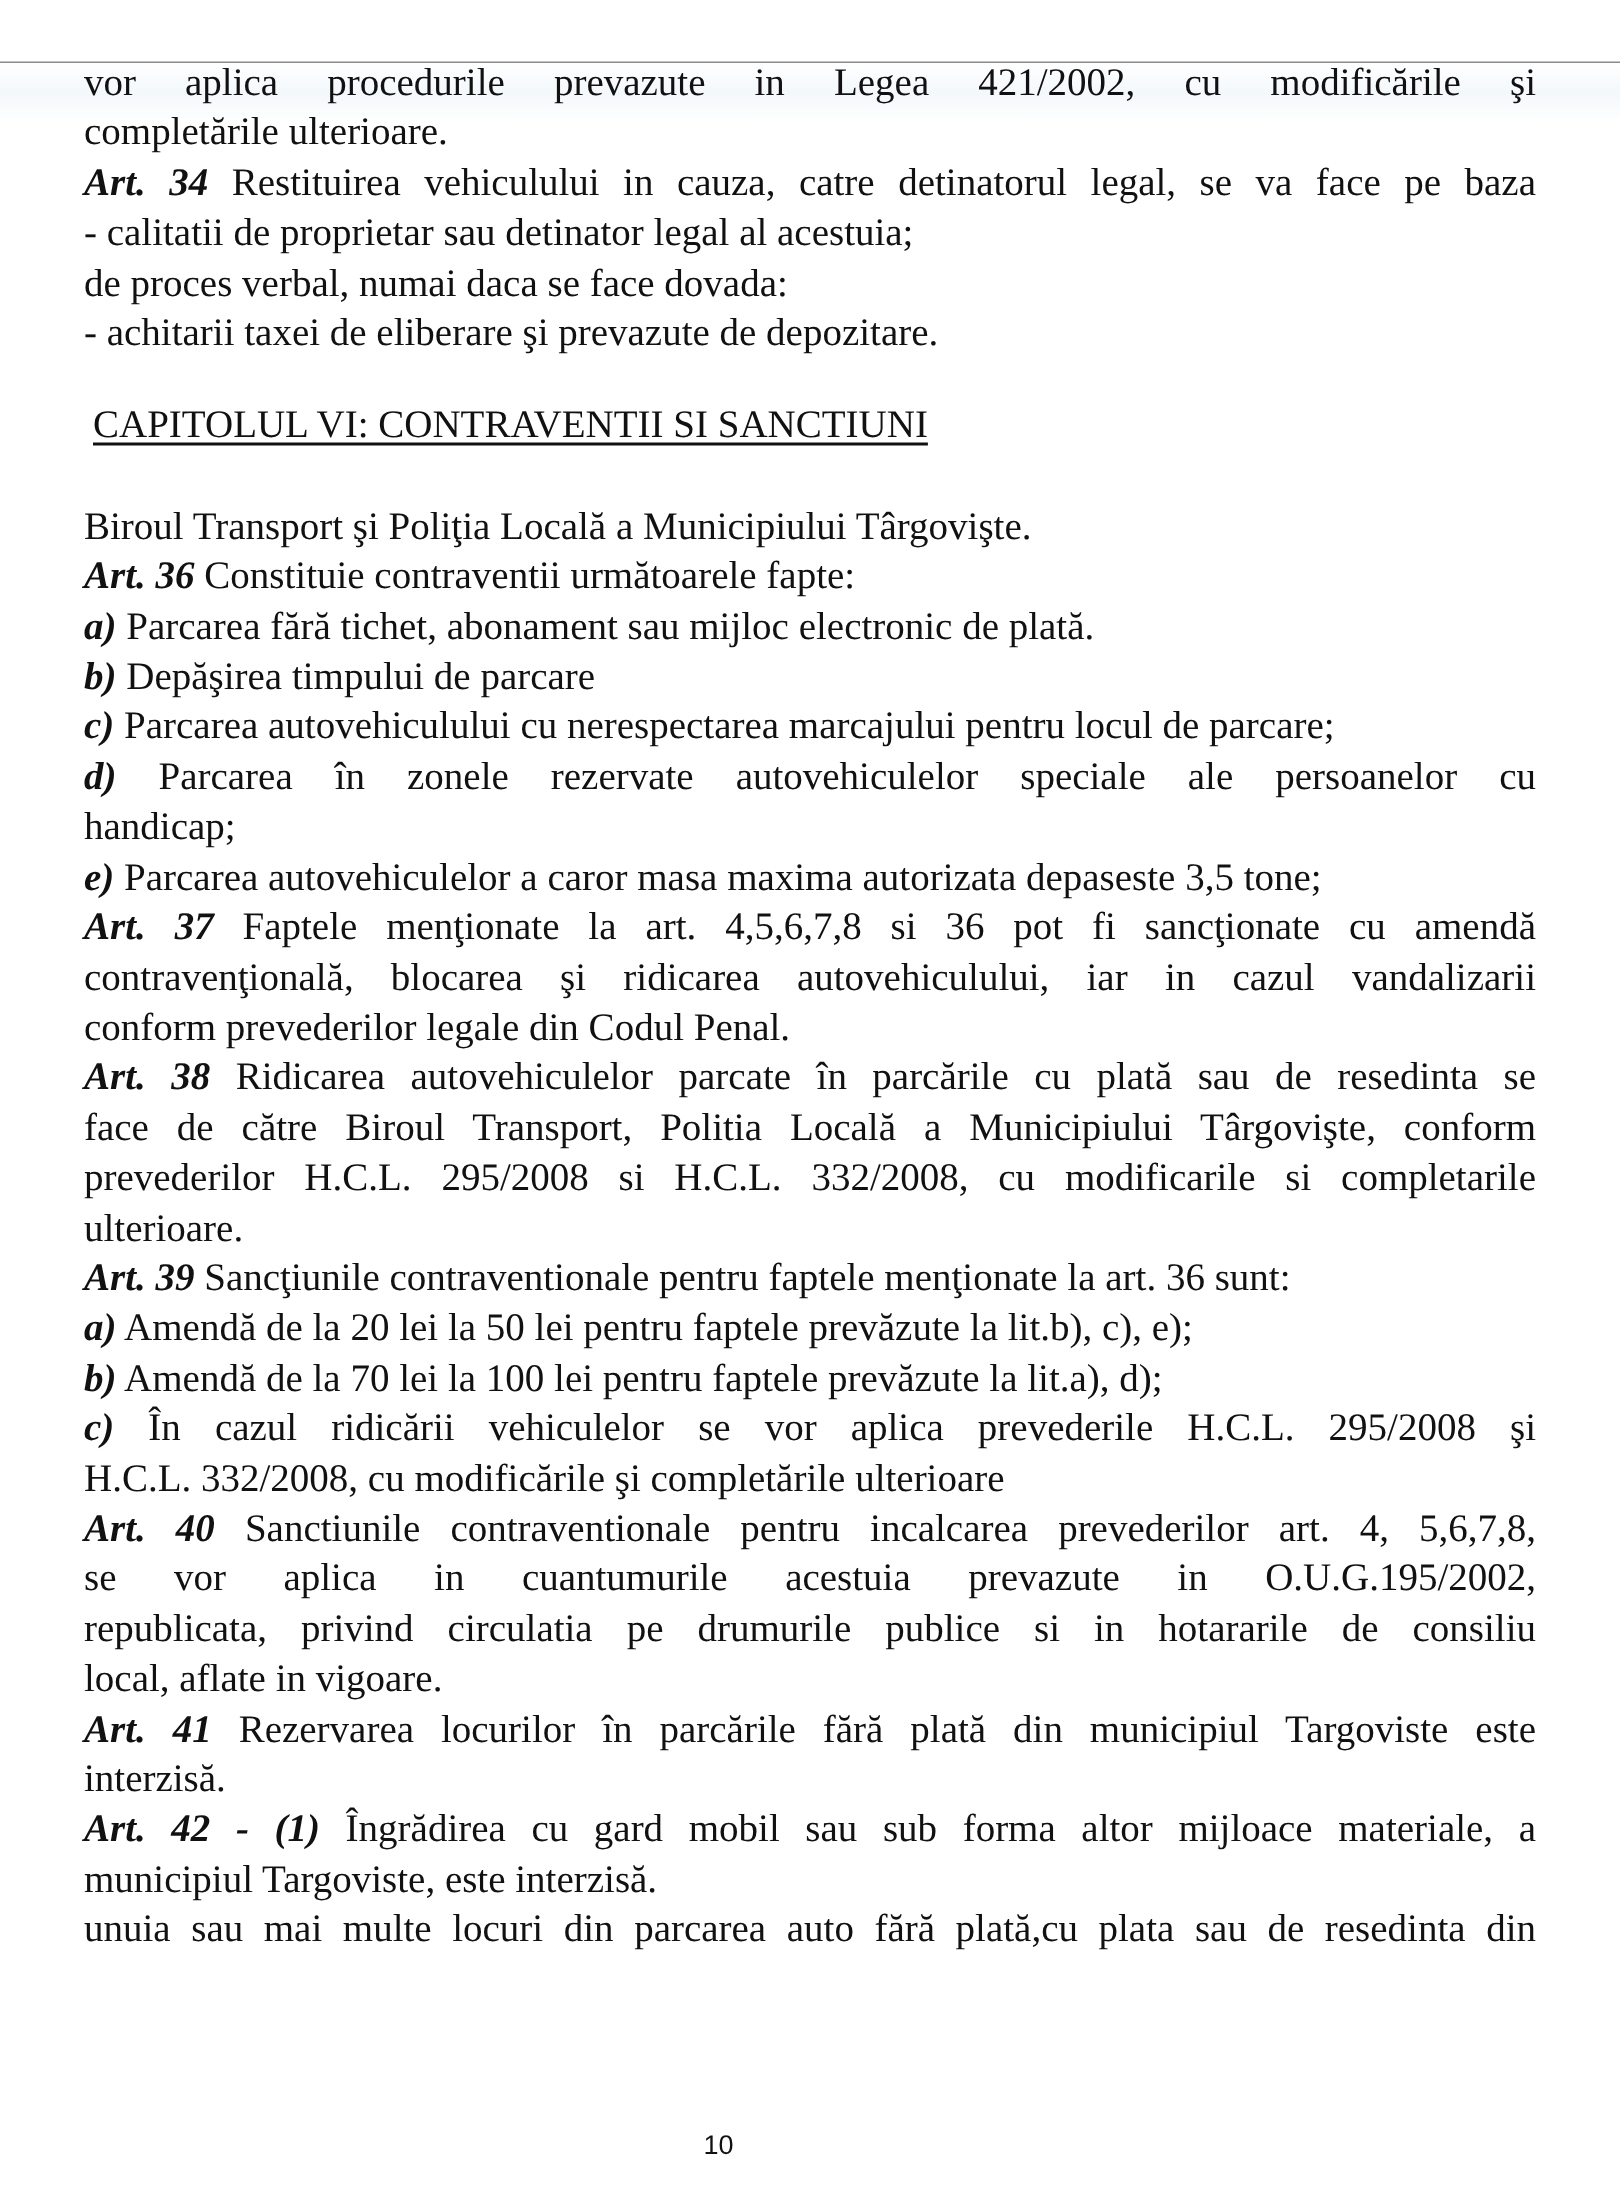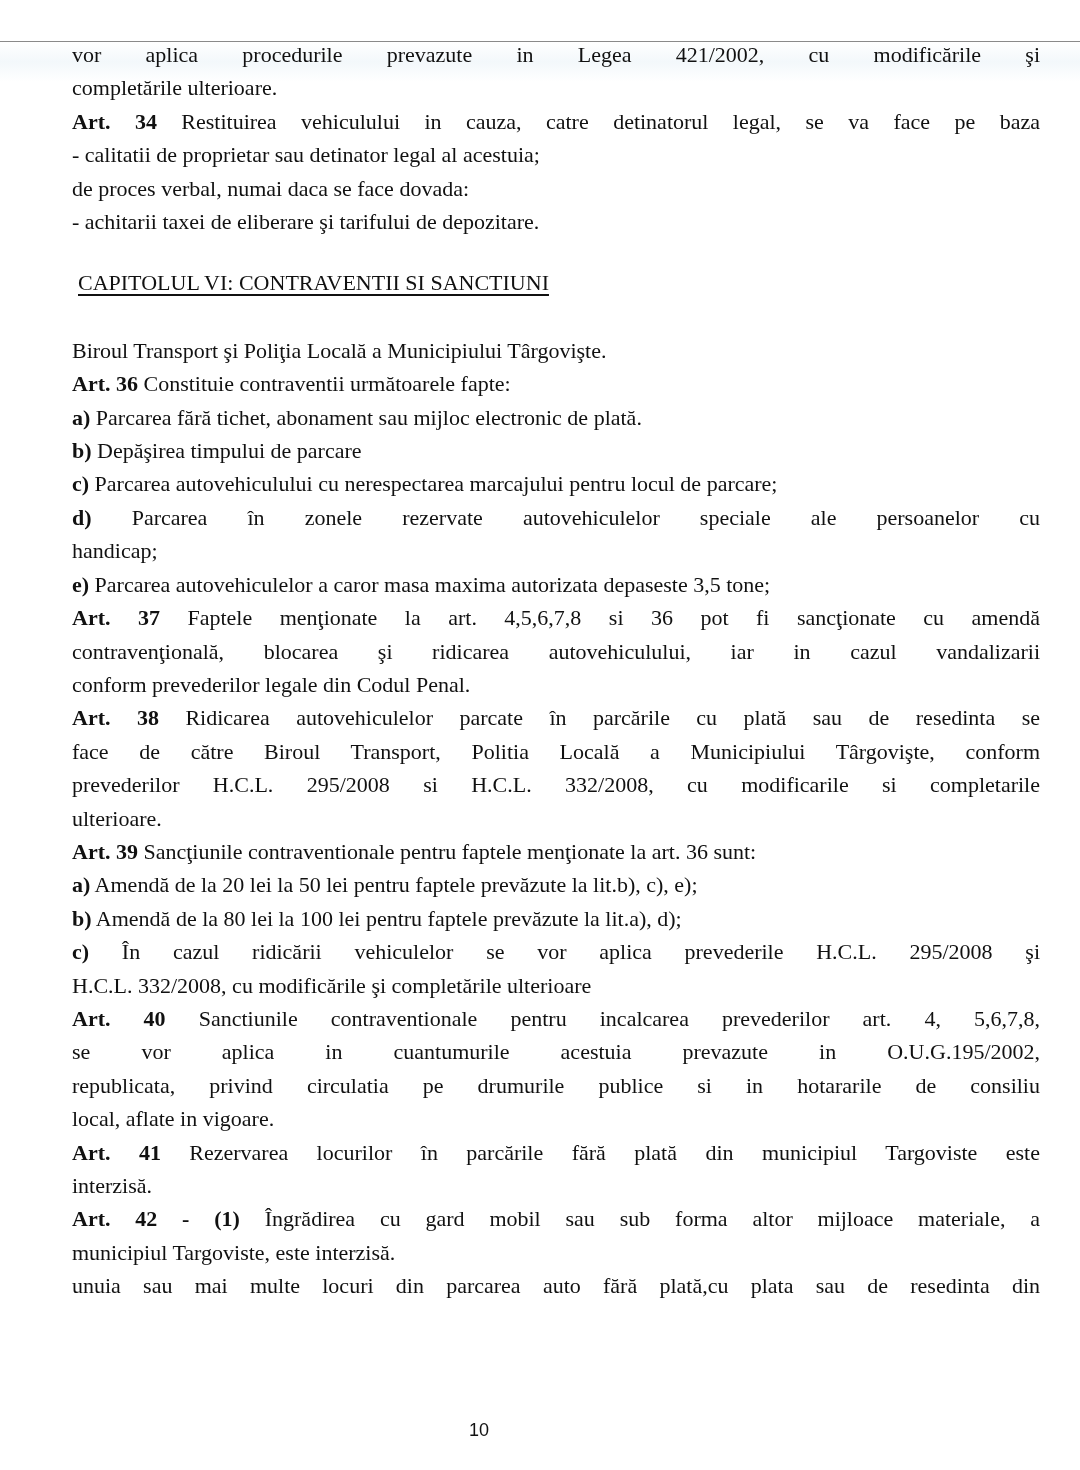--- a/index.html
+++ b/index.html
@@ -11,25 +11,25 @@
   .top-rule {
     position: absolute; left: 0; top: 41px; width: 1080px; height: 1px;
     background: #8a8a8a;
   }
   .top-tint {
     position: absolute; left: 0; top: 42px; width: 1080px; height: 40px;
     background: linear-gradient(#ffffff, #f3f8fb 50%, #ffffff);
   }
   .page {
     position: absolute; left: 56px; top: 38px; width: 968px;
-    font-size: 22px; line-height: 33.4px; margin-left: 16px;
+    font-size: 26px; line-height: 33.4px;
   }
   .line { display: block; white-space: nowrap; }
   .justify { text-align: justify; text-align-last: justify; white-space: normal; }
-  b { font-weight: bold; }
+  b { font-weight: bold; font-style: italic; }
   .chapter {
     display: inline-block; font-weight: normal; text-decoration: underline;
     text-decoration-thickness: 2px; text-underline-offset: 4px;
     margin-top: 28px; margin-bottom: 34px; margin-left: 6px;
   }
   .art { display: block; }
   .page-number {
     position: absolute; left: 0; width: 958px; top: 1420px;
     text-align: center; font-family: "Liberation Sans", "DejaVu Sans", sans-serif;
     font-size: 18px; color: #111;
@@ -45,21 +45,21 @@
 
   <div>
     <span class="line justify">vor aplica procedurile prevazute in  Legea 421/2002,  cu  modificările  şi</span>
     <span class="line">completările ulterioare.</span>
   </div>
 
   <div class="art">
     <span class="line justify"><b>Art. 34</b><span> Restituirea vehiculului in cauza, catre detinatorul legal, se va face pe baza</span></span>
     <span class="line">- calitatii de proprietar sau detinator legal al acestuia;</span>
     <span class="line">de proces verbal, numai daca se face dovada:</span>
-    <span class="line">- achitarii taxei de eliberare şi tarifului de depozitare.</span>
+    <span class="line">- achitarii taxei de eliberare şi prevazute de depozitare.</span>
   </div>
 
   <div class="chapter">CAPITOLUL VI: CONTRAVENTII SI SANCTIUNI</div>
 
   <div class="art">
     <span class="line">Biroul Transport şi Poliţia Locală a Municipiului Târgovişte.</span>
   </div>
 
   <div class="art">
     <span class="line"><b>Art. 36</b><span> Constituie contraventii următoarele fapte:</span></span>
@@ -80,21 +80,21 @@
   <div class="art">
     <span class="line justify"><b>Art. 38</b><span> Ridicarea autovehiculelor parcate în parcările cu plată sau de resedinta se</span></span>
     <span class="line justify">face de către Biroul  Transport, Politia Locală a Municipiului Târgovişte, conform</span>
     <span class="line justify">prevederilor H.C.L. 295/2008 si H.C.L. 332/2008, cu modificarile si completarile</span>
     <span class="line">ulterioare.</span>
   </div>
 
   <div class="art">
     <span class="line"><b>Art. 39</b><span> Sancţiunile contraventionale  pentru faptele menţionate la art. 36 sunt:</span></span>
     <span class="line"><b>a)</b><span> Amendă de la 20 lei la 50 lei pentru faptele prevăzute la lit.b), c), e);</span></span>
-    <span class="line"><b>b)</b><span> Amendă de la 80 lei la 100 lei pentru faptele prevăzute la lit.a), d);</span></span>
+    <span class="line"><b>b)</b><span> Amendă de la 70 lei la 100 lei pentru faptele prevăzute la lit.a), d);</span></span>
     <span class="line justify"><b>c)</b><span> În cazul ridicării vehiculelor se vor aplica prevederile H.C.L. 295/2008 şi</span></span>
     <span class="line">H.C.L. 332/2008, cu modificările şi completările ulterioare</span>
   </div>
 
   <div class="art">
     <span class="line justify"><b>Art. 40</b><span> Sanctiunile contraventionale pentru incalcarea prevederilor art. 4, 5,6,7,8,</span></span>
     <span class="line justify">se vor aplica in cuantumurile acestuia prevazute in O.U.G.195/2002,</span>
     <span class="line justify">republicata, privind circulatia pe drumurile publice si in hotararile de consiliu</span>
     <span class="line">local, aflate in vigoare.</span>
   </div>

